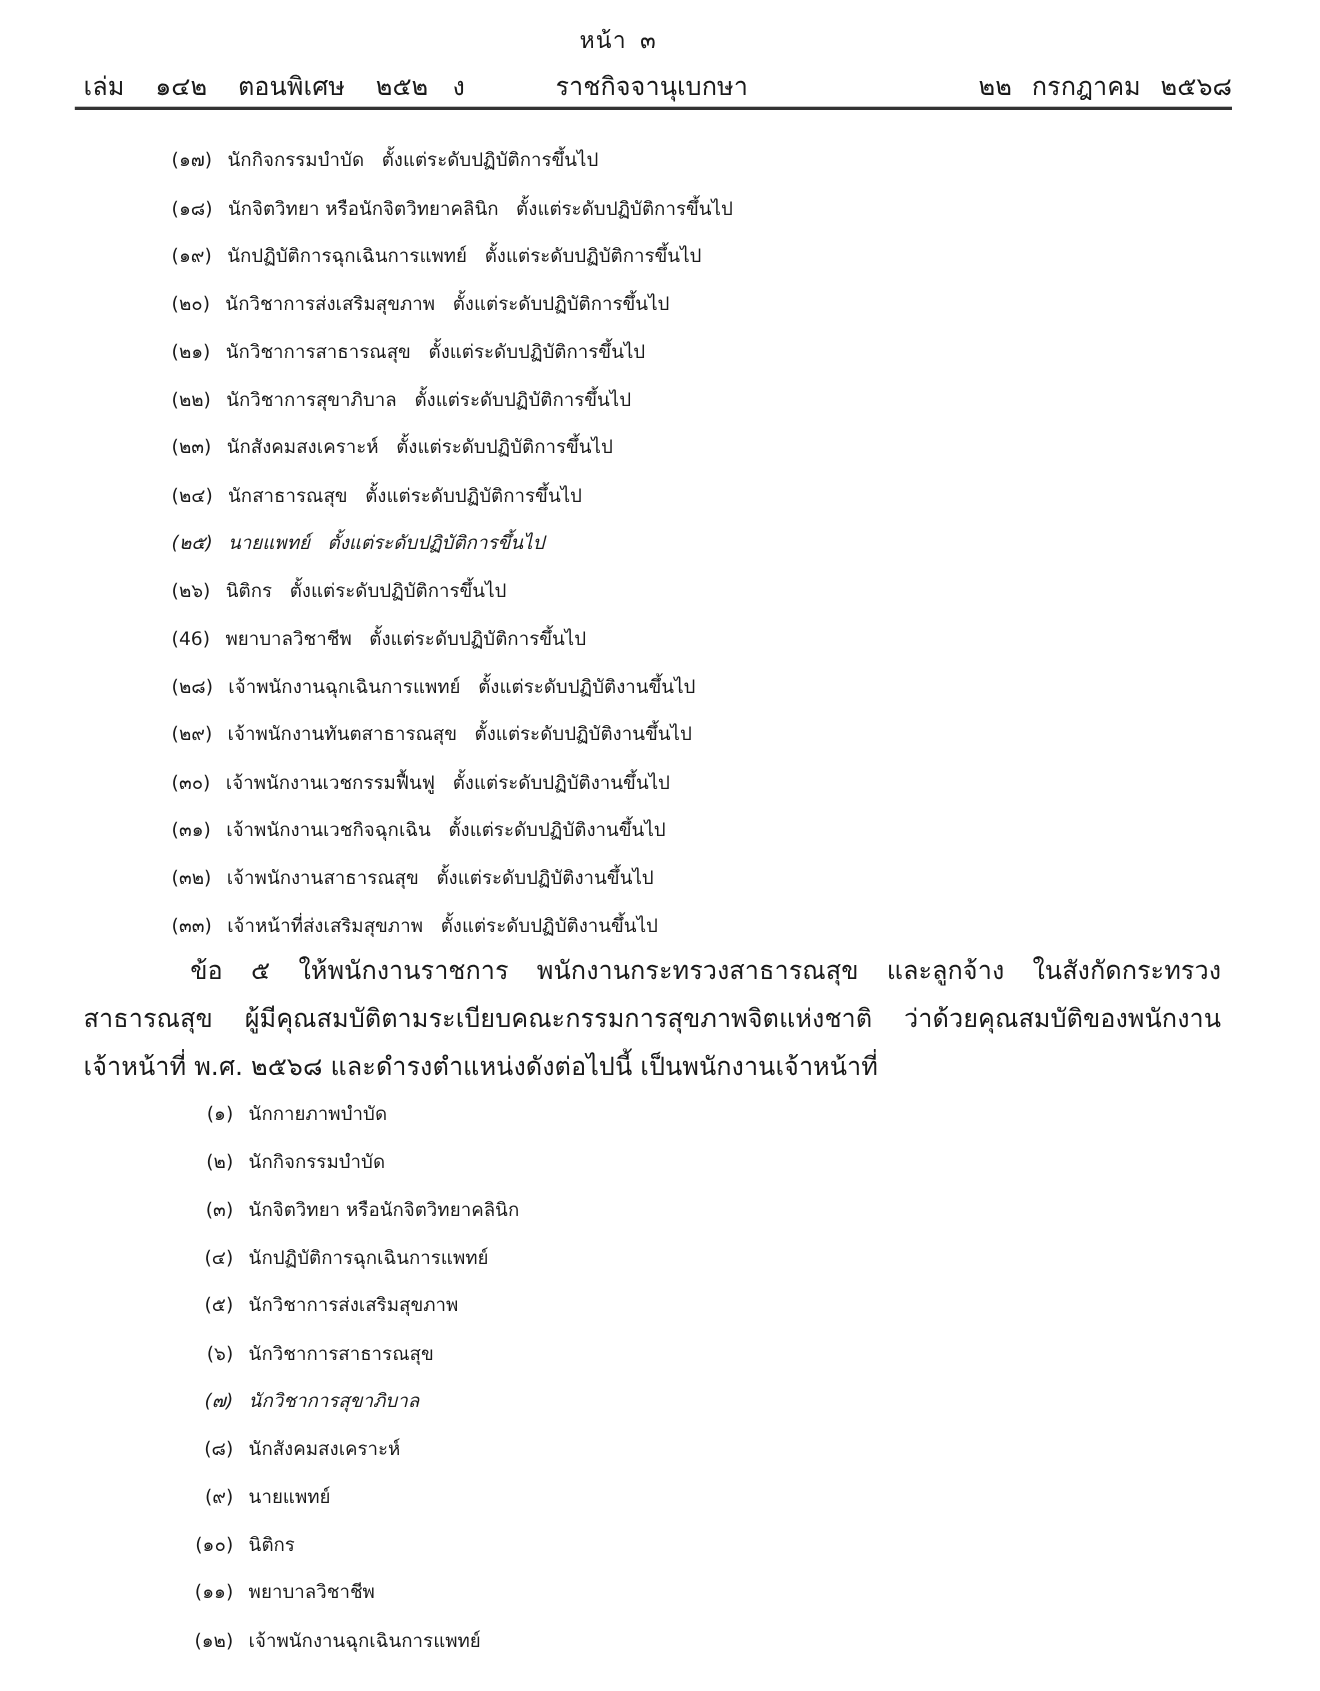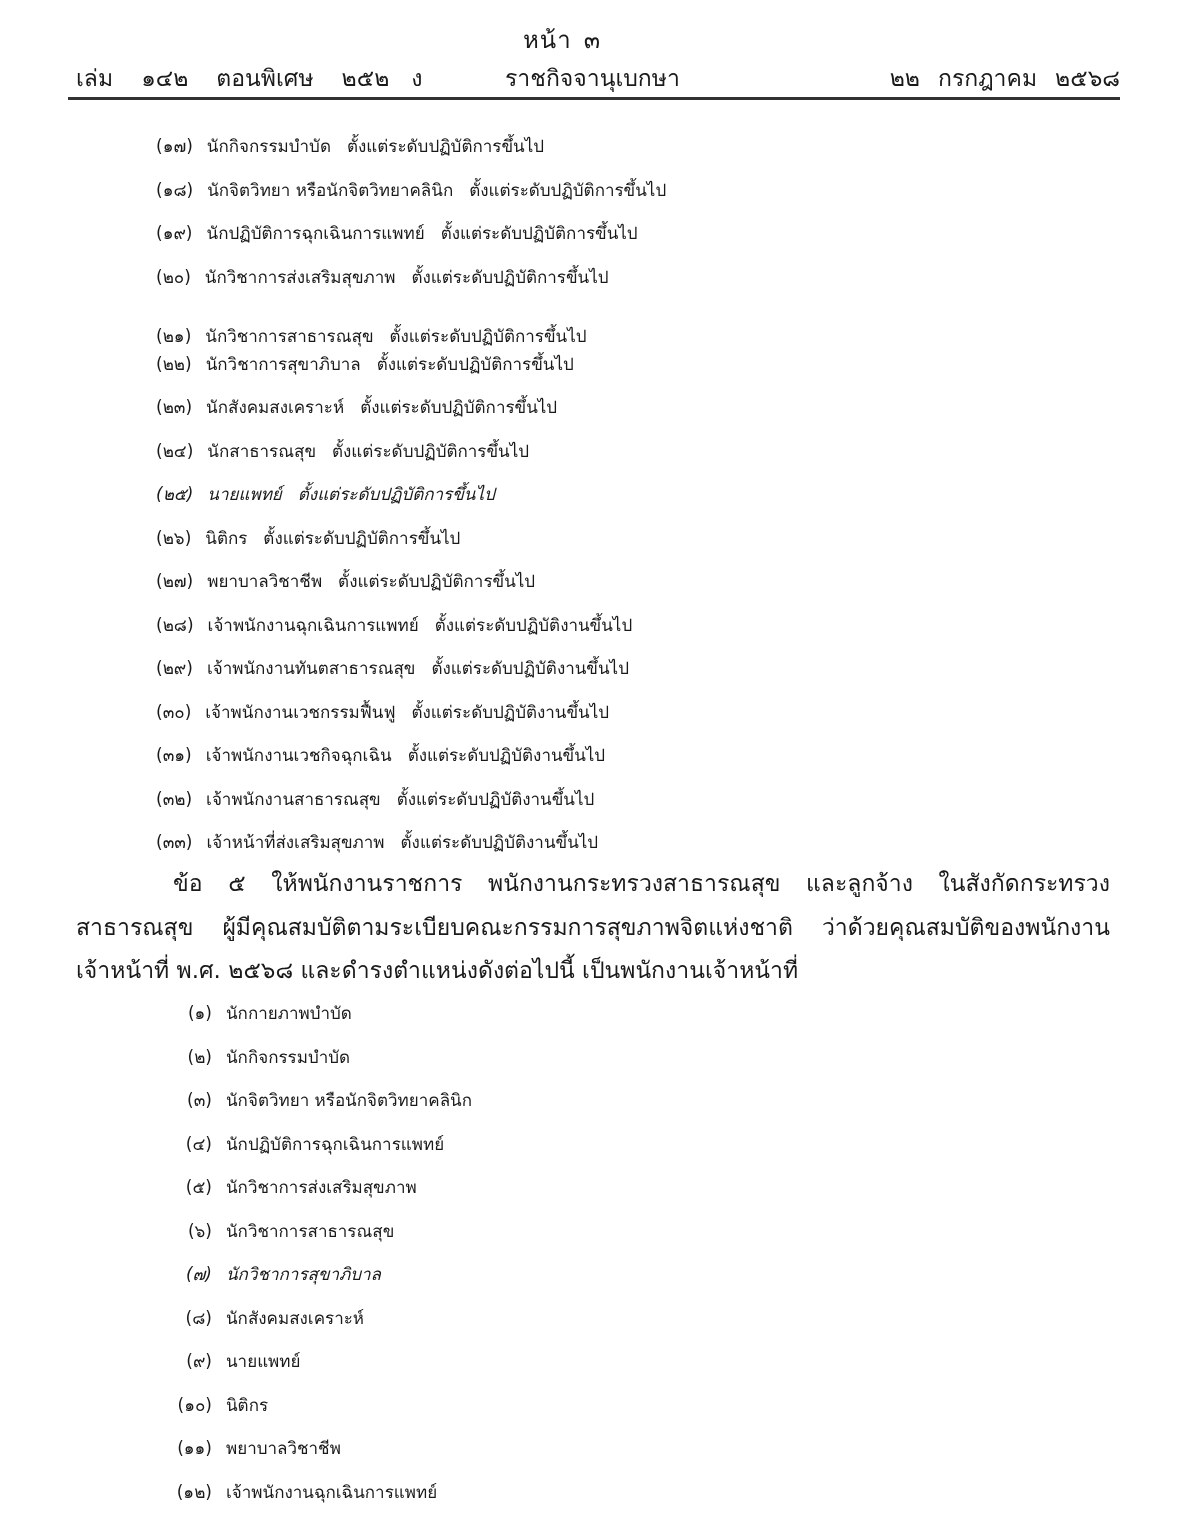--- a/index.html
+++ b/index.html
@@ -14,21 +14,21 @@
       overflow: hidden;
       color: #1a1a1a;
       font-family: "DejaVu Sans", "Liberation Sans", sans-serif;
     }
     .page-number {
       position: absolute;
       top: 20px;
       left: 0;
       width: 1124px;
       text-align: center;
-      font-size: 24px;
+      font-size: 21px;
       letter-spacing: 1px;
     }
     .page-number span { margin: 0 6px; }
     .running-header {
       position: absolute;
       top: 60px;
       left: 70px;
       width: 1050px;
       height: 34px;
       font-size: 23px;
@@ -114,27 +114,27 @@
     <span>๒๒</span><span>กรกฎาคม</span><span>๒๕๖๘</span>
   </div>
 </div>
 <div class="header-rule"></div>
 
 <div class="list" id="list-a">
     <div class="list-item" style="top: 126px; left: 156px;"><span class="num">(๑๗)</span><span class="title">นักกิจกรรมบำบัด</span><span class="level">ตั้งแต่ระดับปฏิบัติการขึ้นไป</span></div>
     <div class="list-item" style="top: 169.5px; left: 156px;"><span class="num">(๑๘)</span><span class="title">นักจิตวิทยา  หรือนักจิตวิทยาคลินิก</span><span class="level">ตั้งแต่ระดับปฏิบัติการขึ้นไป</span></div>
     <div class="list-item" style="top: 213px; left: 156px;"><span class="num">(๑๙)</span><span class="title">นักปฏิบัติการฉุกเฉินการแพทย์</span><span class="level">ตั้งแต่ระดับปฏิบัติการขึ้นไป</span></div>
     <div class="list-item" style="top: 256.5px; left: 156px;"><span class="num">(๒๐)</span><span class="title">นักวิชาการส่งเสริมสุขภาพ</span><span class="level">ตั้งแต่ระดับปฏิบัติการขึ้นไป</span></div>
-    <div class="list-item" style="top: 300px; left: 156px; margin-top: 16px;"><span class="num">(๒๑)</span><span class="title">นักวิชาการสาธารณสุข</span><span class="level">ตั้งแต่ระดับปฏิบัติการขึ้นไป</span></div>
+    <div class="list-item" style="top: 300px; left: 156px;"><span class="num">(๒๑)</span><span class="title">นักวิชาการสาธารณสุข</span><span class="level">ตั้งแต่ระดับปฏิบัติการขึ้นไป</span></div>
     <div class="list-item" style="top: 343.5px; left: 156px;"><span class="num">(๒๒)</span><span class="title">นักวิชาการสุขาภิบาล</span><span class="level">ตั้งแต่ระดับปฏิบัติการขึ้นไป</span></div>
     <div class="list-item" style="top: 387px; left: 156px;"><span class="num">(๒๓)</span><span class="title">นักสังคมสงเคราะห์</span><span class="level">ตั้งแต่ระดับปฏิบัติการขึ้นไป</span></div>
     <div class="list-item" style="top: 430.5px; left: 156px;"><span class="num">(๒๔)</span><span class="title">นักสาธารณสุข</span><span class="level">ตั้งแต่ระดับปฏิบัติการขึ้นไป</span></div>
     <div class="list-item" style="top: 474px; left: 156px; font-style: italic;"><span class="num">(๒๕)</span><span class="title">นายแพทย์</span><span class="level">ตั้งแต่ระดับปฏิบัติการขึ้นไป</span></div>
     <div class="list-item" style="top: 517.5px; left: 156px;"><span class="num">(๒๖)</span><span class="title">นิติกร</span><span class="level">ตั้งแต่ระดับปฏิบัติการขึ้นไป</span></div>
-    <div class="list-item" style="top: 561px; left: 156px;"><span class="num">(๒๗)</span><span class="title">พยาบาลวิชาชีพ</span><span class="level">ตั้งแต่ระดับปฏิบัติการขึ้นไป</span></div>
+    <div class="list-item" style="top: 561px; left: 156px;"><span class="num">(46)</span><span class="title">พยาบาลวิชาชีพ</span><span class="level">ตั้งแต่ระดับปฏิบัติการขึ้นไป</span></div>
     <div class="list-item" style="top: 604.5px; left: 156px;"><span class="num">(๒๘)</span><span class="title">เจ้าพนักงานฉุกเฉินการแพทย์</span><span class="level">ตั้งแต่ระดับปฏิบัติงานขึ้นไป</span></div>
     <div class="list-item" style="top: 648px; left: 156px;"><span class="num">(๒๙)</span><span class="title">เจ้าพนักงานทันตสาธารณสุข</span><span class="level">ตั้งแต่ระดับปฏิบัติงานขึ้นไป</span></div>
     <div class="list-item" style="top: 691.5px; left: 156px;"><span class="num">(๓๐)</span><span class="title">เจ้าพนักงานเวชกรรมฟื้นฟู</span><span class="level">ตั้งแต่ระดับปฏิบัติงานขึ้นไป</span></div>
     <div class="list-item" style="top: 735px; left: 156px;"><span class="num">(๓๑)</span><span class="title">เจ้าพนักงานเวชกิจฉุกเฉิน</span><span class="level">ตั้งแต่ระดับปฏิบัติงานขึ้นไป</span></div>
     <div class="list-item" style="top: 778.5px; left: 156px;"><span class="num">(๓๒)</span><span class="title">เจ้าพนักงานสาธารณสุข</span><span class="level">ตั้งแต่ระดับปฏิบัติงานขึ้นไป</span></div>
     <div class="list-item" style="top: 822px; left: 156px;"><span class="num">(๓๓)</span><span class="title">เจ้าหน้าที่ส่งเสริมสุขภาพ</span><span class="level">ตั้งแต่ระดับปฏิบัติงานขึ้นไป</span></div>
   </div>
 
 <div class="paragraph">
   <span class="line indent">ข้อ  ๕  ให้พนักงานราชการ  พนักงานกระทรวงสาธารณสุข  และลูกจ้าง  ในสังกัดกระทรวง</span>

